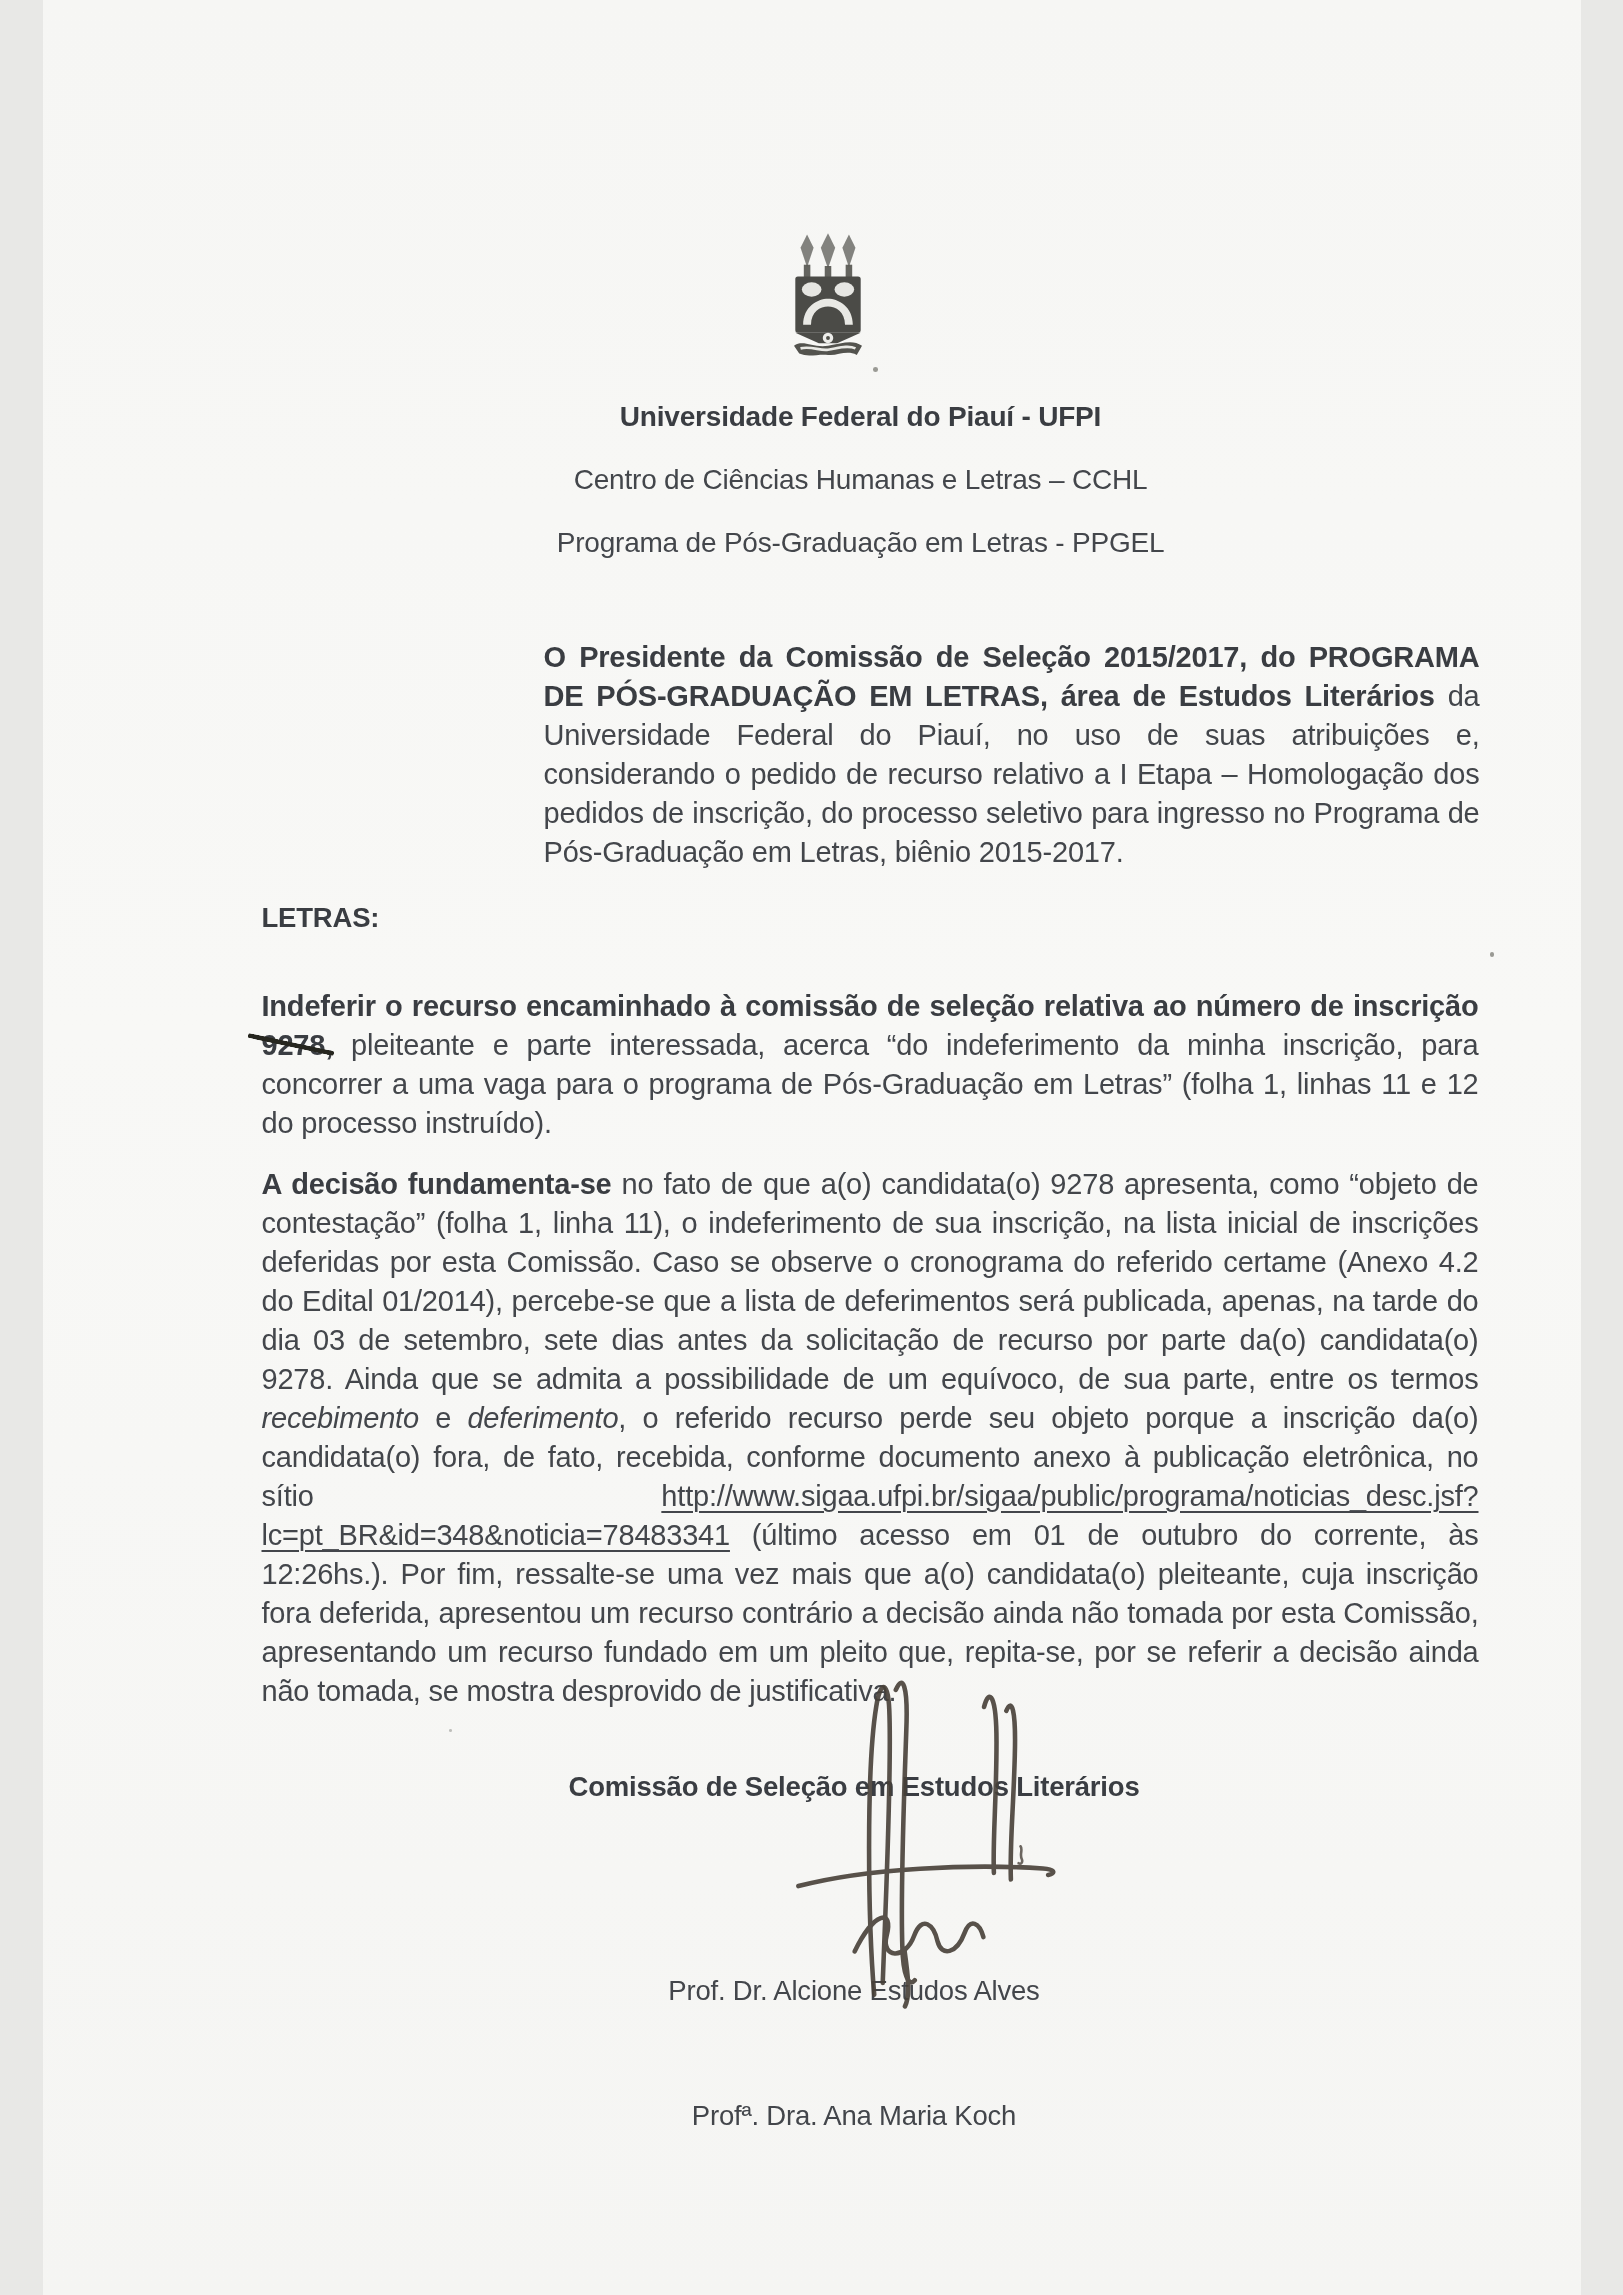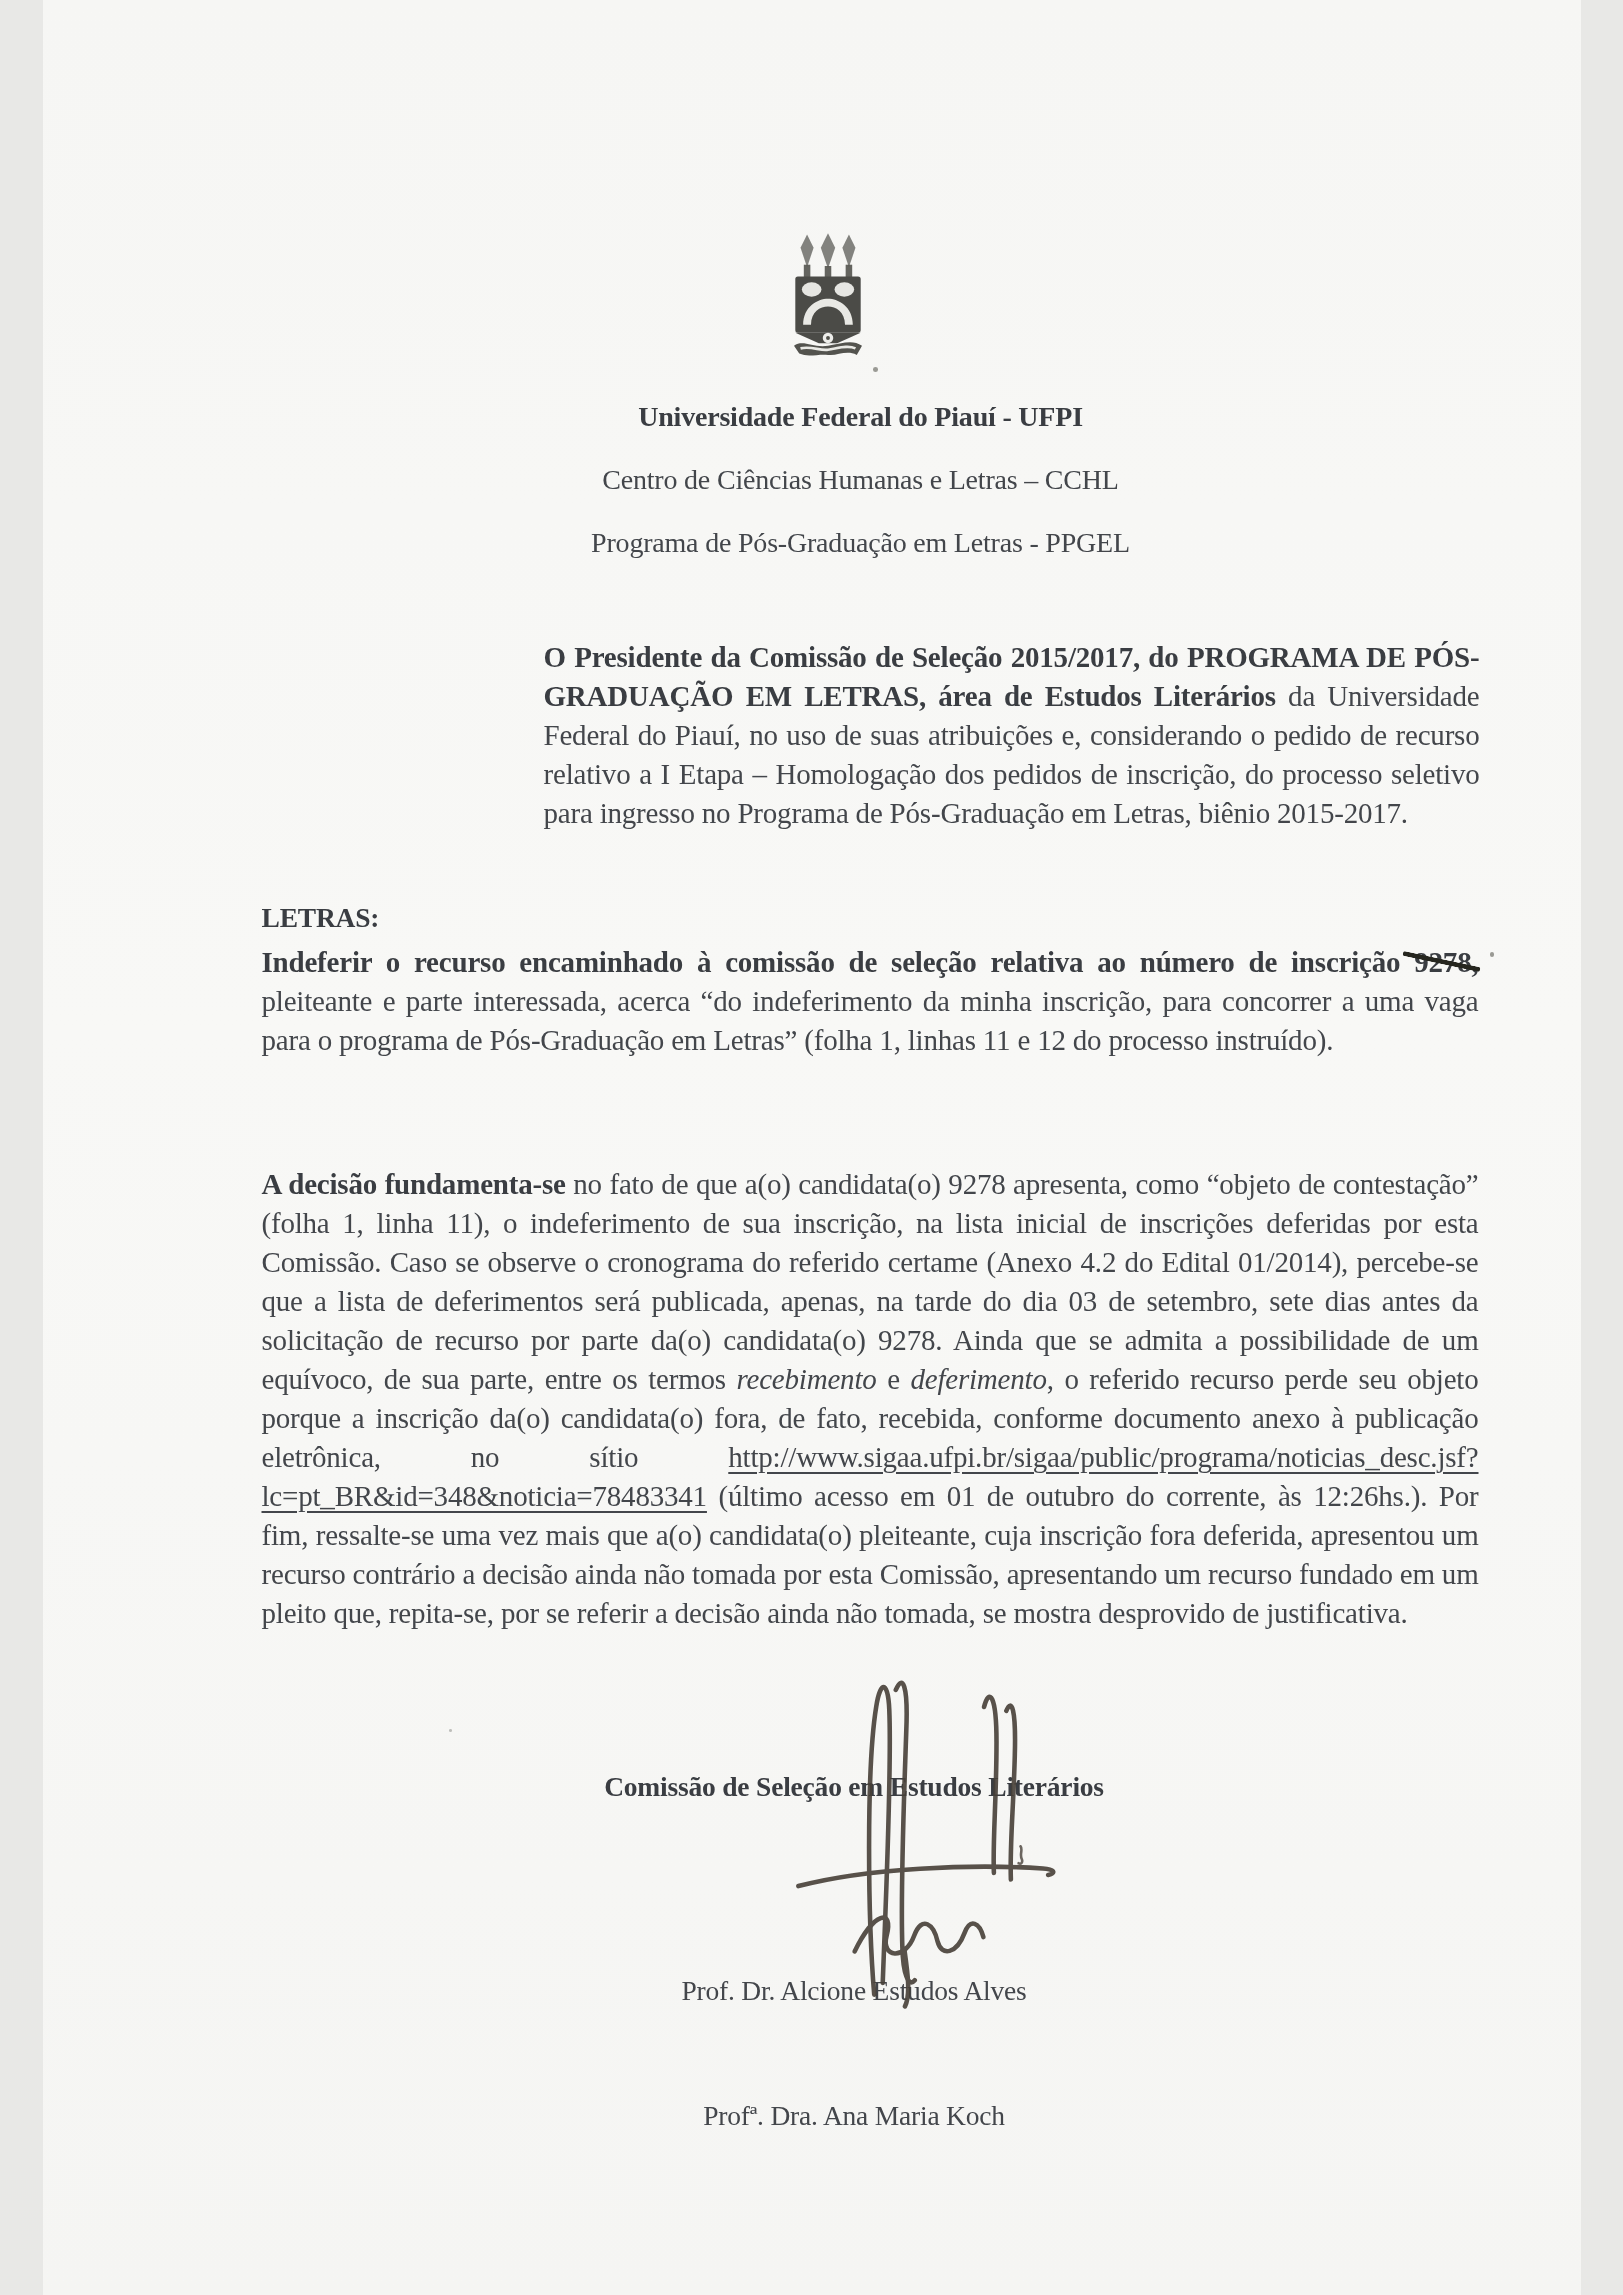--- a/index.html
+++ b/index.html
@@ -3,40 +3,40 @@
 <meta charset="utf-8">
 <style>
   html, body { margin: 0; padding: 0; background: #e8e8e6; }
   .page {
     position: relative;
     width: 1538px;
     height: 2295px;
     margin: 0 auto;
     background: linear-gradient(180deg, #f6f6f4 0%, #f8f8f6 45%, #f5f5f3 100%);
     overflow: hidden;
-    font-family: Liberation Serif, serif;
+    font-family: Liberation Sans, sans-serif;
     color: #43464b;
     letter-spacing: -0.2px;
   }
   .abs { position: absolute; }
   .doc-header { left: 0; width: 1636px; top: 385px; text-align: center; line-height: 63px; font-size: 28px; }
   .doc-header .uni { font-weight: 700; color: #3a3d42; }
   p.flow {
     margin: 0;
     font-size: 29px;
     line-height: 39px;
     text-align: justify;
     overflow-wrap: anywhere;
   }
   .b { font-weight: 700; color: #3a3d42; }
   .i { font-style: italic; }
   .resolve { font-size: 27.5px; font-weight: 700; color: #3a3d42; }
   .preamble { left: 501px; top: 638px; width: 936px; }
   .resolve-pos { left: 219px; top: 902px; }
-  .decision { left: 219px; top: 943px; width: 1217px; }
+  .decision { left: 219px; top: 987px; width: 1217px; }
   .justification { left: 219px; top: 1165px; width: 1217px; }
   .struck { position: relative; white-space: nowrap; }
   .struck::after {
     content: "";
     position: absolute;
     left: -22%;
     right: -16%;
     top: 40%;
     border-top: 5.2px solid #26261f;
     border-radius: 2.6px;

